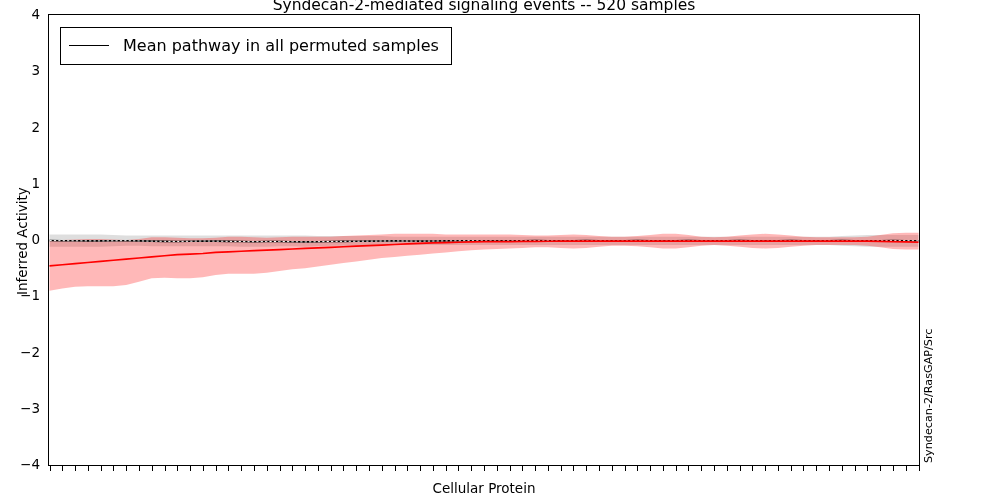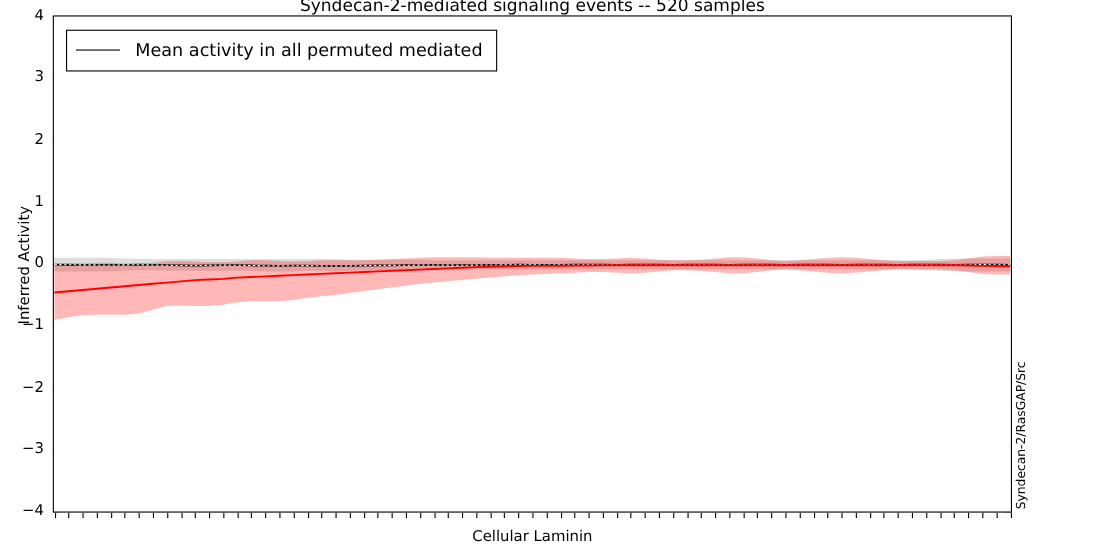--- a/index.html
+++ b/index.html
@@ -299,18 +299,18 @@
           <path d="M0.50 225.56 L13.28 225.68 L26.06 225.79 L38.84 225.84 L51.62 225.90 L64.40 225.79 L77.18 225.68 L89.96 225.90 L102.74 226.13 L115.51 226.35 L128.29 226.46 L141.07 226.24 L153.85 226.01 L166.63 226.13 L179.41 226.35 L192.19 226.57 L204.97 226.69 L217.75 226.57 L230.53 226.46 L243.31 226.69 L256.09 226.91 L268.87 226.69 L281.65 226.46 L294.43 226.35 L307.21 226.24 L319.99 226.13 L332.76 226.01 L345.54 225.90 L358.32 226.01 L371.10 226.13 L383.88 226.01 L396.66 225.90 L409.44 225.79 L422.22 225.68 L435.00 225.79 L447.78 225.90 L460.56 225.79 L473.34 225.68 L486.12 225.56 L498.90 225.68 L511.68 225.79 L524.46 225.68 L537.24 225.56 L550.01 225.68 L562.79 225.79 L575.57 225.68 L588.35 225.56 L601.13 225.68 L613.91 225.79 L626.69 225.68 L639.47 225.56 L652.25 225.68 L665.03 225.79 L677.81 225.68 L690.59 225.56 L703.37 225.68 L716.15 225.79 L728.93 225.68 L741.71 225.56 L754.49 225.68 L767.26 225.79 L780.04 225.68 L792.82 225.56 L805.60 225.68 L818.38 225.79 L831.16 225.68 L843.94 225.56 L856.72 225.68 L869.50 225.79" fill="none" stroke="#000000" stroke-width="1.6"></path>
           <path d="M0.50 225.56 L13.28 225.68 L26.06 225.79 L38.84 225.84 L51.62 225.90 L64.40 225.79 L77.18 225.68 L89.96 225.90 L102.74 226.13 L115.51 226.35 L128.29 226.46 L141.07 226.24 L153.85 226.01 L166.63 226.13 L179.41 226.35 L192.19 226.57 L204.97 226.69 L217.75 226.57 L230.53 226.46 L243.31 226.69 L256.09 226.91 L268.87 226.69 L281.65 226.46 L294.43 226.35 L307.21 226.24 L319.99 226.13 L332.76 226.01 L345.54 225.90 L358.32 226.01 L371.10 226.13 L383.88 226.01 L396.66 225.90 L409.44 225.79 L422.22 225.68 L435.00 225.79 L447.78 225.90 L460.56 225.79 L473.34 225.68 L486.12 225.56 L498.90 225.68 L511.68 225.79 L524.46 225.68 L537.24 225.56 L550.01 225.68 L562.79 225.79 L575.57 225.68 L588.35 225.56 L601.13 225.68 L613.91 225.79 L626.69 225.68 L639.47 225.56 L652.25 225.68 L665.03 225.79 L677.81 225.68 L690.59 225.56 L703.37 225.68 L716.15 225.79 L728.93 225.68 L741.71 225.56 L754.49 225.68 L767.26 225.79 L780.04 225.68 L792.82 225.56 L805.60 225.68 L818.38 225.79 L831.16 225.68 L843.94 225.56 L856.72 225.68 L869.50 225.79" fill="none" stroke="#ffffff" stroke-width="1.0" stroke-dasharray="2.2 2.2"></path>
           <path d="M0.50 250.88 L13.28 249.75 L26.06 248.63 L38.84 247.50 L51.62 246.38 L64.40 245.25 L77.18 244.13 L89.96 243.00 L102.74 241.88 L115.51 240.75 L128.29 239.63 L141.07 239.06 L153.85 238.50 L166.63 237.38 L179.41 236.81 L192.19 236.25 L204.97 235.69 L217.75 235.13 L230.53 234.56 L243.31 234.00 L256.09 233.44 L268.87 232.88 L281.65 232.31 L294.43 231.75 L307.21 231.19 L319.99 230.63 L332.76 230.06 L345.54 229.50 L358.32 228.94 L371.10 228.38 L383.88 227.81 L396.66 227.53 L409.44 227.25 L422.22 226.97 L435.00 226.69 L447.78 226.69 L460.56 226.57 L473.34 226.46 L486.12 226.35 L498.90 226.24 L511.68 226.13 L524.46 226.13 L537.24 226.13 L550.01 226.13 L562.79 226.13 L575.57 226.13 L588.35 226.13 L601.13 226.13 L613.91 226.13 L626.69 226.13 L639.47 226.13 L652.25 226.13 L665.03 226.13 L677.81 226.13 L690.59 226.13 L703.37 226.13 L716.15 226.13 L728.93 226.13 L741.71 226.13 L754.49 226.13 L767.26 226.13 L780.04 226.13 L792.82 226.13 L805.60 226.13 L818.38 226.13 L831.16 226.41 L843.94 226.69 L856.72 226.97 L869.50 227.25" fill="none" stroke="#ff0000" stroke-width="1.7"></path>
         </svg>
     </div>
   </div>
 
   <div id="legend">
     <div class="lrow">
       <span class="lline"></span>
-      <span class="ltext">Mean activity in all permuted mediated</span>
+      <span class="ltext">Mean pathway in all permuted samples</span>
     </div>
   </div>
 
-  <div id="xlabel">Cellular Laminin</div>
+  <div id="xlabel">Cellular Protein</div>
 </div>
 
 </body></html>

